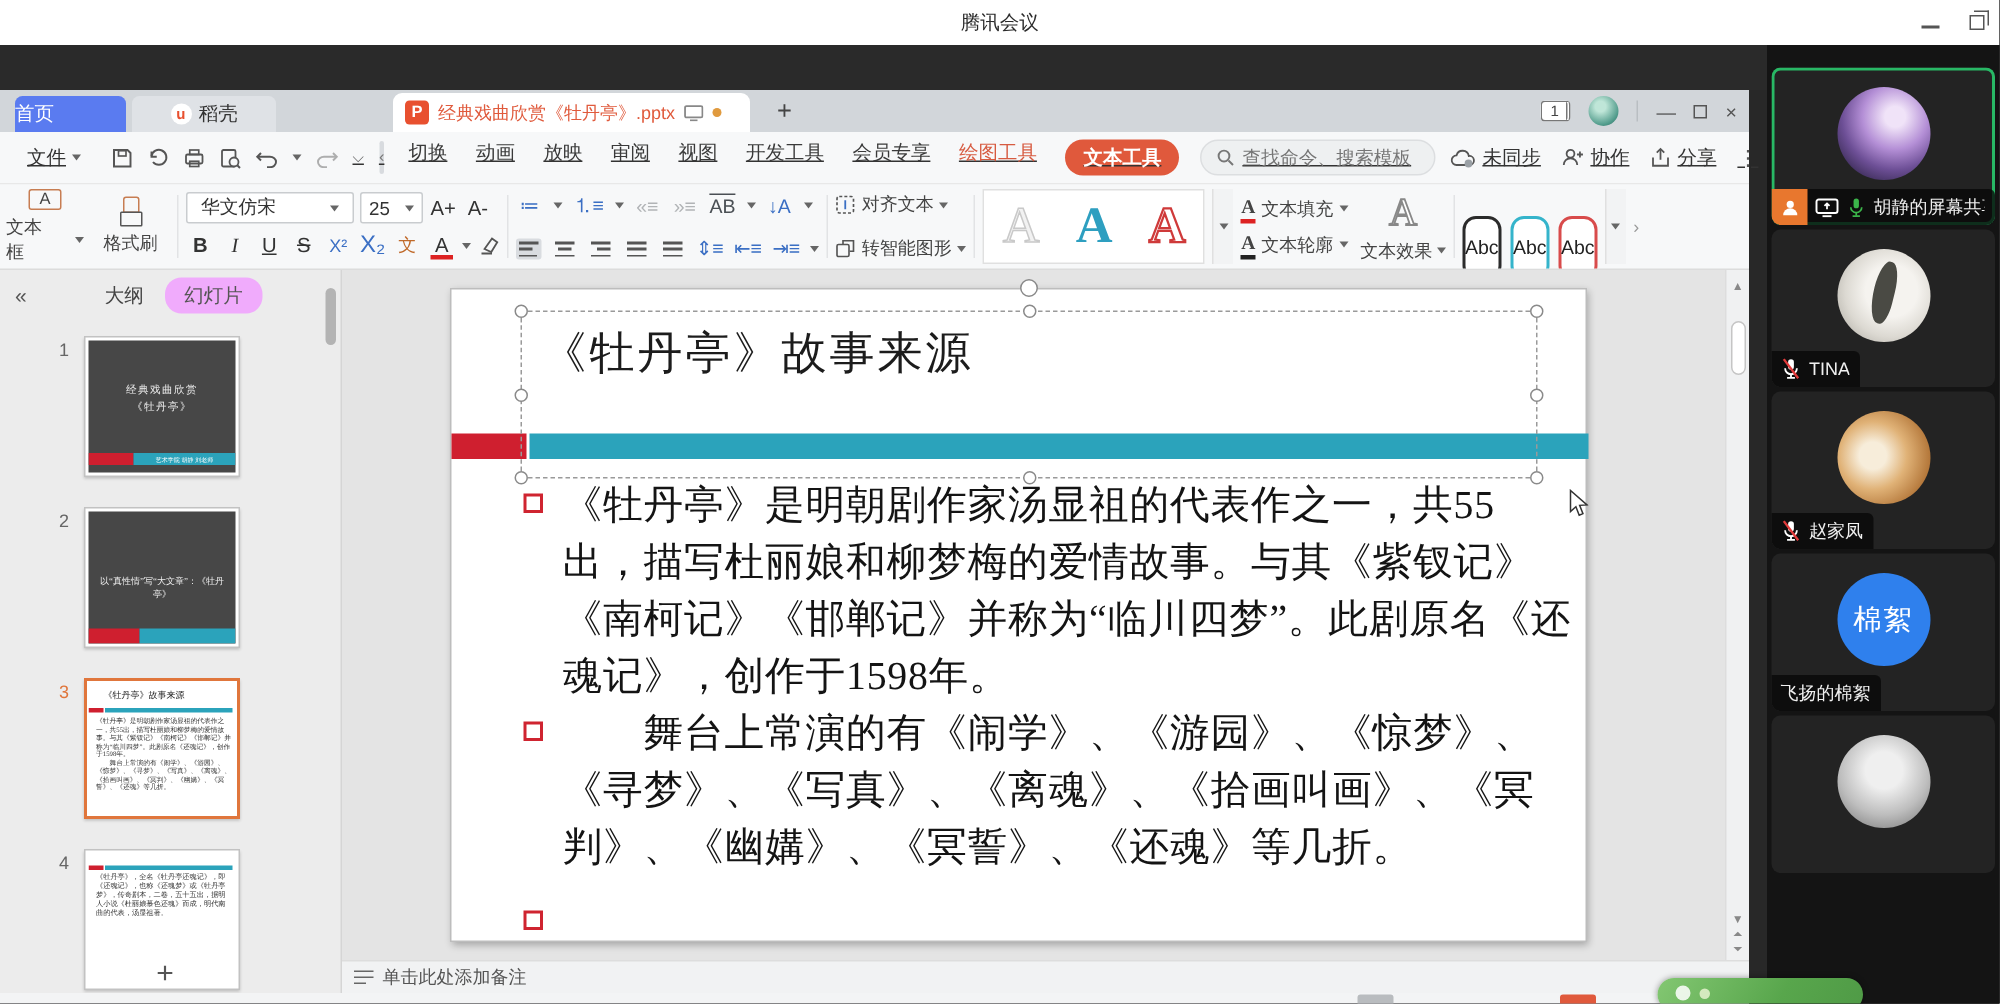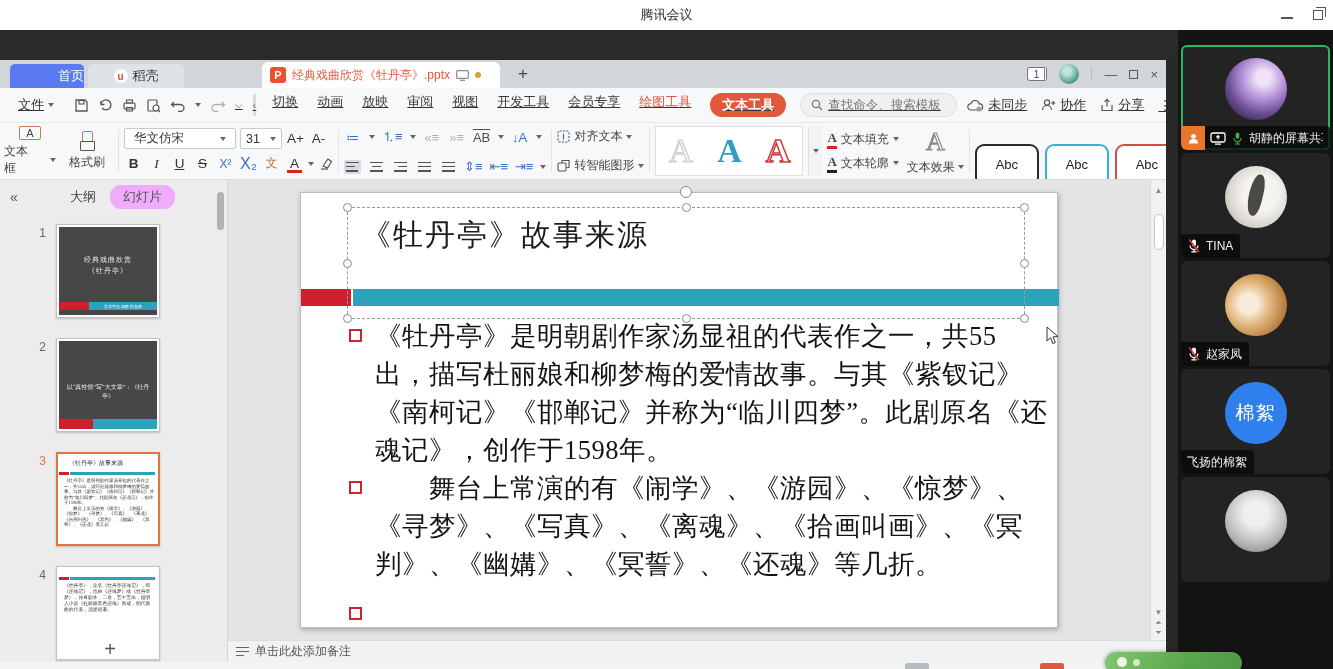--- a/index.html
+++ b/index.html
@@ -18,21 +18,21 @@
 
   .content{display:flex;height:639px;}
 
   
   .share{width:1178px;height:639px;background:#282828;position:relative;flex:none;}
   .topstrip{height:30px;background:#2a2a2a;}
   .wps{width:1166px;background:#f7f8f9;}
 
   
   .tabbar{height:28px;background:#d2d6da;display:flex;align-items:flex-end;position:relative;}
-  .tab-home{margin-left:10px;width:74px;height:24px;background:#5a7bf0;border-radius:5px 5px 0 0;color:#fff;font-size:13px;display:flex;align-items:center;justify-content:flex-end;margin-bottom:0;}
+  .tab-home{margin-left:10px;width:74px;height:24px;background:#5a7bf0;border-radius:5px 5px 0 0;color:#fff;font-size:13px;display:flex;align-items:center;justify-content:flex-start;margin-bottom:0;}
   .tab-docer{margin-left:4px;width:96px;height:24px;background:#dfe2e6;border-radius:5px 5px 0 0;color:#333;font-size:13px;display:flex;align-items:center;justify-content:center;gap:5px;}
   .docer-logo{width:14px;height:14px;border-radius:50%;background:#fff;color:#e8502f;font-size:10px;font-weight:bold;display:flex;align-items:center;justify-content:center;}
   .tab-doc{margin-left:78px;width:238px;height:26px;background:#ffffff;border-radius:6px 6px 0 0;display:flex;align-items:center;padding:0 8px;gap:6px;}
   .p-logo{width:16px;height:16px;border-radius:3px;background:#e8502f;color:#fff;font-size:11px;font-weight:bold;display:flex;align-items:center;justify-content:center;flex:none;}
   .doc-title{font-size:12px;color:#e05a3c;white-space:nowrap;overflow:hidden;}
   .mon-ic{flex:none;}
   .dot{width:6px;height:6px;border-radius:50%;background:#e09a3e;flex:none;}
   .tab-add{margin-left:18px;font-size:17px;color:#444;margin-bottom:4px;}
   .tabbar-right{position:absolute;right:8px;top:0;height:28px;display:flex;align-items:center;gap:12px;}
   .winbadge{min-width:20px;height:14px;border:1px solid #777;border-right:3px double #777;border-radius:3px;font-size:10px;color:#444;display:flex;align-items:center;justify-content:center;padding:0 3px;background:#fff;}
@@ -96,21 +96,21 @@
   .gal-caret{width:14px;align-self:stretch;background:#f2f3f4;border-left:1px solid #e0e0e0;display:flex;align-items:center;justify-content:center;flex:none;}
   .fx-grp{display:flex;align-items:center;gap:8px;flex:none;}
   .fx-col{display:flex;flex-direction:column;justify-content:center;gap:6px;}
   .fx-item{display:flex;align-items:center;gap:4px;font-size:12px;color:#444;}
   .fxA{font-family:"Liberation Serif",serif;font-weight:bold;font-size:13px;position:relative;padding-bottom:2px;}
   .fxA.red:after{content:"";position:absolute;left:0;right:0;bottom:-1px;height:3px;background:#d22;}
   .fxA.blk:after{content:"";position:absolute;left:0;right:0;bottom:-1px;height:3px;background:#222;}
   .fx-big{display:flex;flex-direction:column;align-items:center;font-size:12px;color:#444;gap:2px;}
   .fx-bigA{font-size:26px;font-family:"Liberation Serif",serif;color:#fff;-webkit-text-stroke:1.2px #888;}
   .abc-grp{display:flex;align-items:center;gap:6px;flex:none;}
-  .abc{width:64px;height:42px;border-radius:9px;background:#fff;display:flex;align-items:center;justify-content:center;font-size:13px;color:#222;margin-top:27px;}
+  .abc{width:26px;height:42px;border-radius:9px;background:#fff;display:flex;align-items:center;justify-content:center;font-size:13px;color:#222;margin-top:27px;}
   .abc1{border:2px solid #2b2b2b;}
   .abc2{border:2px solid #35b4cb;}
   .abc3{border:2px solid #d84b4b;}
   .expand{display:flex;align-items:center;color:#999;font-size:12px;}
 
   
   .workspace{height:482px;display:flex;background:#e4e4e4;}
   .sidebar{width:228px;background:#ececec;border-right:1px solid #d5d5d5;position:relative;flex:none;font-size:13px;}
   .sb-head{display:flex;align-items:center;height:34px;}
   .sb-collapse{margin-left:10px;color:#555;font-size:14px;}
@@ -346,21 +346,21 @@
             <span>格式刷</span>
           </div>
           <div class="tsep"></div>
           <div class="grp">
             <div class="row">
               <span class="fontbox">
                   <span>华文仿宋</span>
                   <span class="caret"></span>
                 </span>
               <span class="sizebox">
-                  <span>31</span>
+                  <span>25</span>
                   <span class="caret"></span>
                 </span>
               <span class="fbtn">A+</span>
               <span class="fbtn">A-</span>
             </div>
             <div class="row">
               <span class="fbtn b">B</span>
               <span class="fbtn i">I</span>
               <span class="fbtn u">U</span>
               <span class="fbtn s">S</span>

